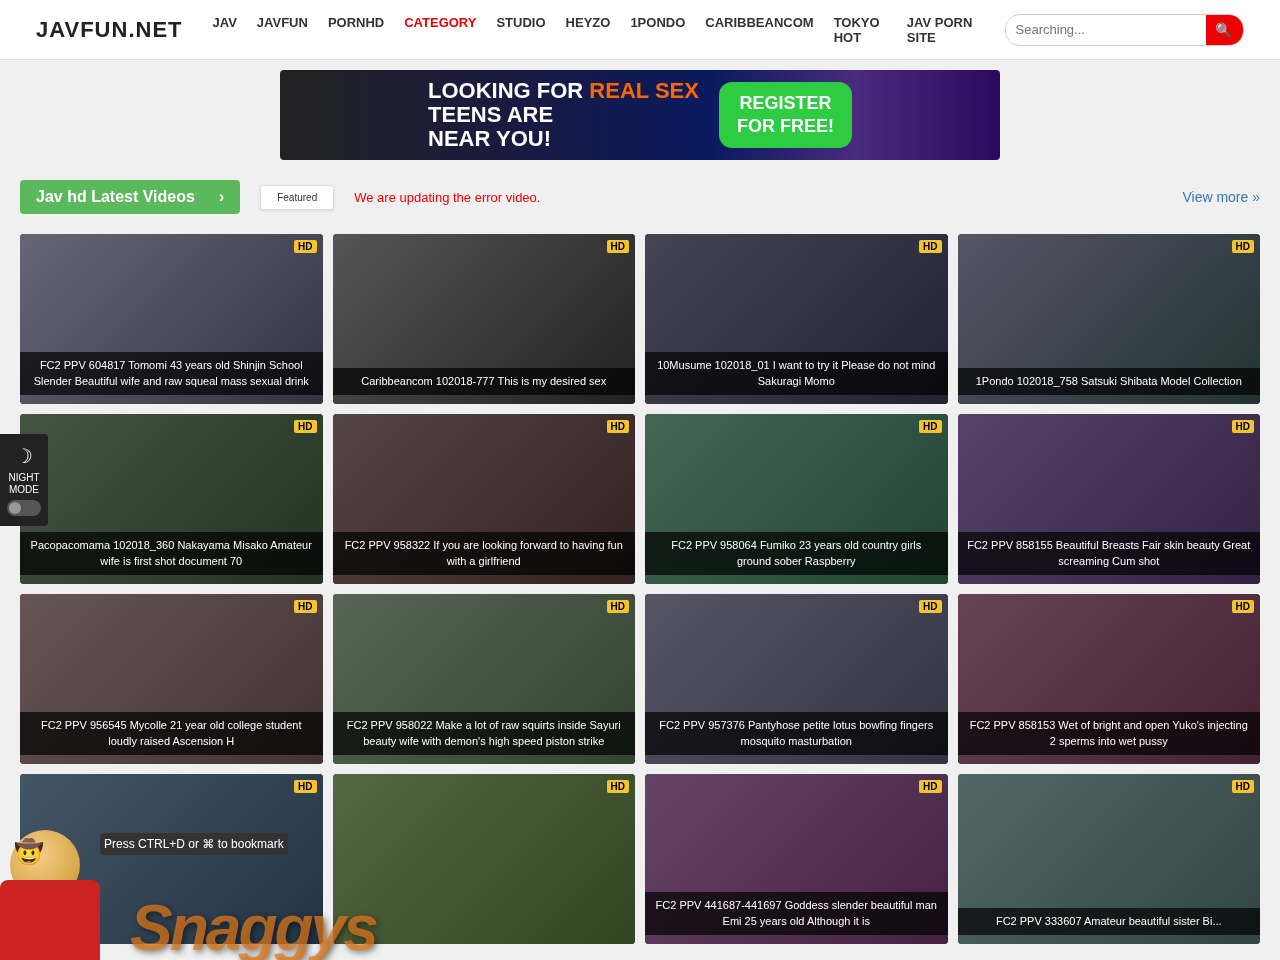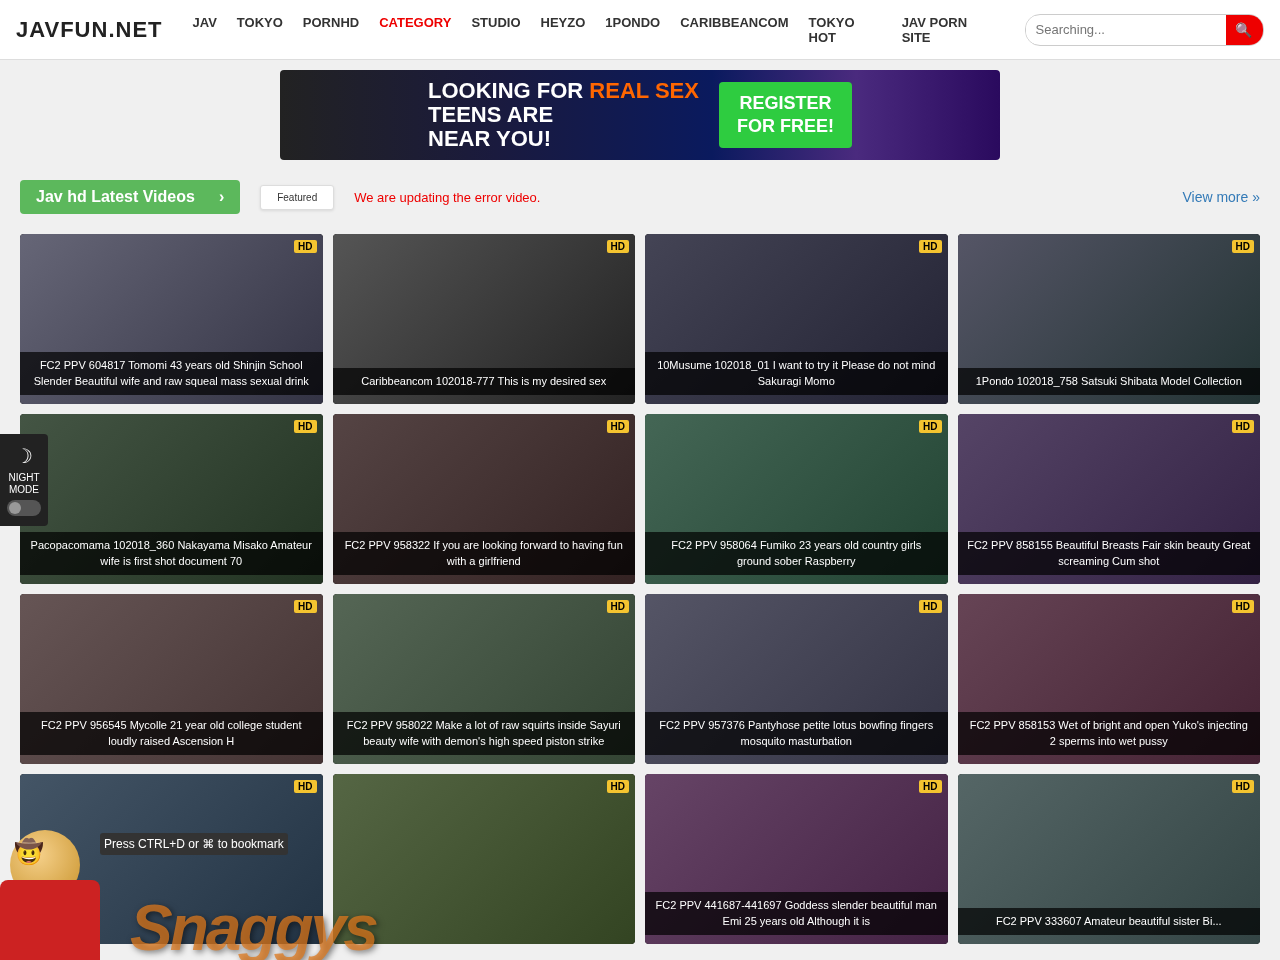--- a/index.html
+++ b/index.html
@@ -4,21 +4,21 @@
   <style>
     * { margin: 0; padding: 0; box-sizing: border-box; }
     body { font-family: Arial, sans-serif; background: #f0f0f0; font-size: 14px; }
 
     
     .header {
       background: #fff;
       border-bottom: 1px solid #ddd;
       display: flex;
       align-items: center;
-      padding: 0 16px;
+      padding: 0 36px;
       height: 60px;
       gap: 30px;
     }
     .logo {
       font-size: 22px;
       font-weight: bold;
       color: #222;
       text-decoration: none;
       letter-spacing: 1px;
     }
@@ -219,21 +219,21 @@
     .c15 { background: linear-gradient(135deg, #646 0%, #424 100%); }
     .c16 { background: linear-gradient(135deg, #566 0%, #344 100%); }
   </style>
 </head>
 <body>
 
 <header class="header">
   <a class="logo">JAVFUN.NET</a>
   <nav class="nav">
     <a class="nav-item">JAV</a>
-    <a class="nav-item">TOKYO</a>
+    <a class="nav-item">JAVFUN</a>
     <a class="nav-item">PORNHD</a>
     <a class="nav-item active">CATEGORY</a>
     <a class="nav-item">STUDIO</a>
     <a class="nav-item">HEYZO</a>
     <a class="nav-item">1PONDO</a>
     <a class="nav-item">CARIBBEANCOM</a>
     <a class="nav-item">TOKYO HOT</a>
     <a class="nav-item">JAV PORN SITE</a>
   </nav>
   <div class="search-box">
@@ -241,21 +241,21 @@
     <button class="search-btn">🔍</button>
   </div>
 </header>
 
 <div class="banner" style="width:720px; margin: 10px auto; height:90px; display:flex; align-items:center; justify-content:center; gap:20px; border-radius:4px; overflow:hidden; background: linear-gradient(to right, #222 0%, #1a1a3e 30%, #0a1a5e 60%, #4a2a7e 80%, #2a0a5e 100%);">
   <div style="color:#fff; font-weight:900; text-transform:uppercase; line-height:1.1; font-size:22px;">
     <div>LOOKING FOR <span style="color:#f60;">REAL SEX</span></div>
     <div>TEENS ARE</div>
     <div>NEAR YOU!</div>
   </div>
-  <div style="background:#2ecc40; color:#fff; font-size:18px; font-weight:bold; padding:10px 18px; border-radius:4px; text-transform:uppercase; line-height:1.3; text-align:center;">
+  <div style="background:#2ecc40; color:#fff; font-size:18px; font-weight:bold; padding:10px 18px; border-radius:13px; text-transform:uppercase; line-height:1.3; text-align:center;">
     REGISTER<br>FOR FREE!
   </div>
 </div>
 
 <div class="night-mode">
   <div class="moon">☽</div>
   <div class="label">NIGHT<br>MODE</div>
   <div class="toggle-switch">
     <div class="toggle-knob"></div>
   </div>

